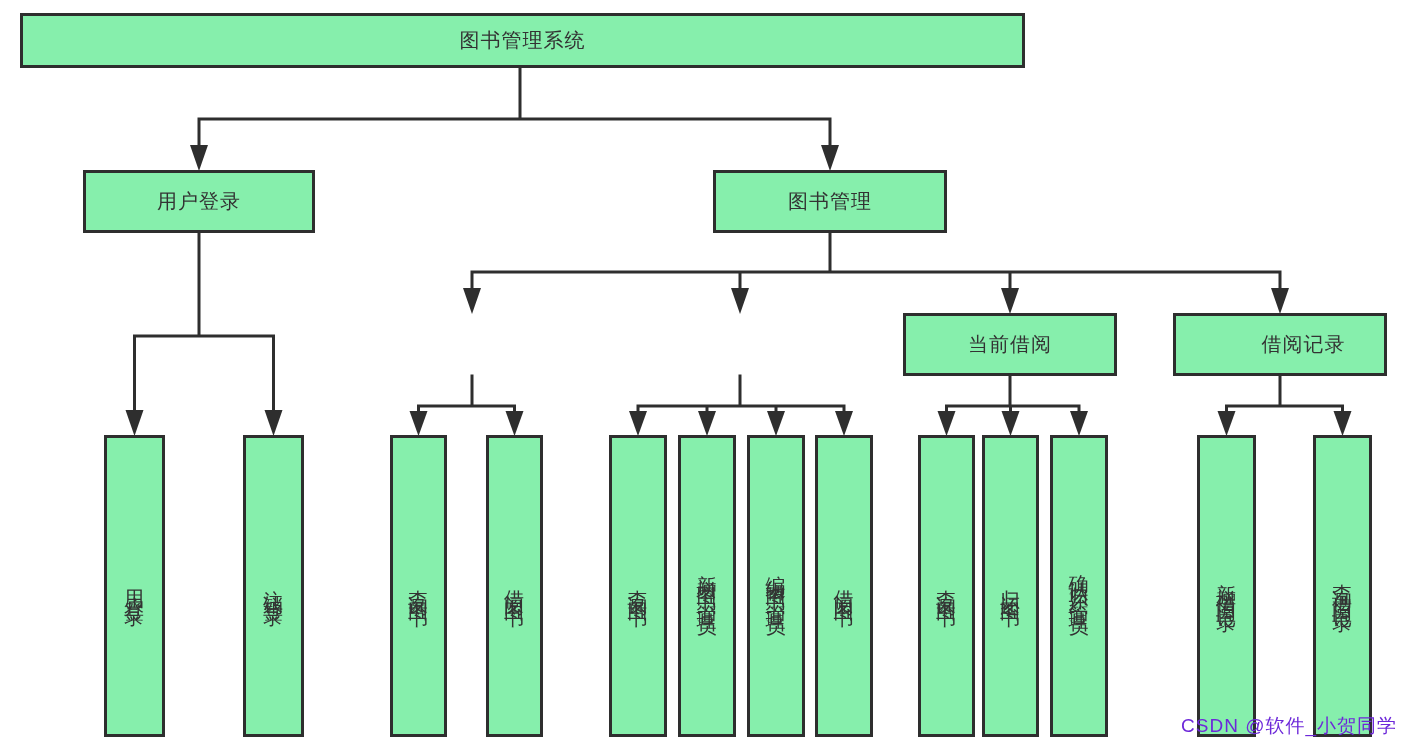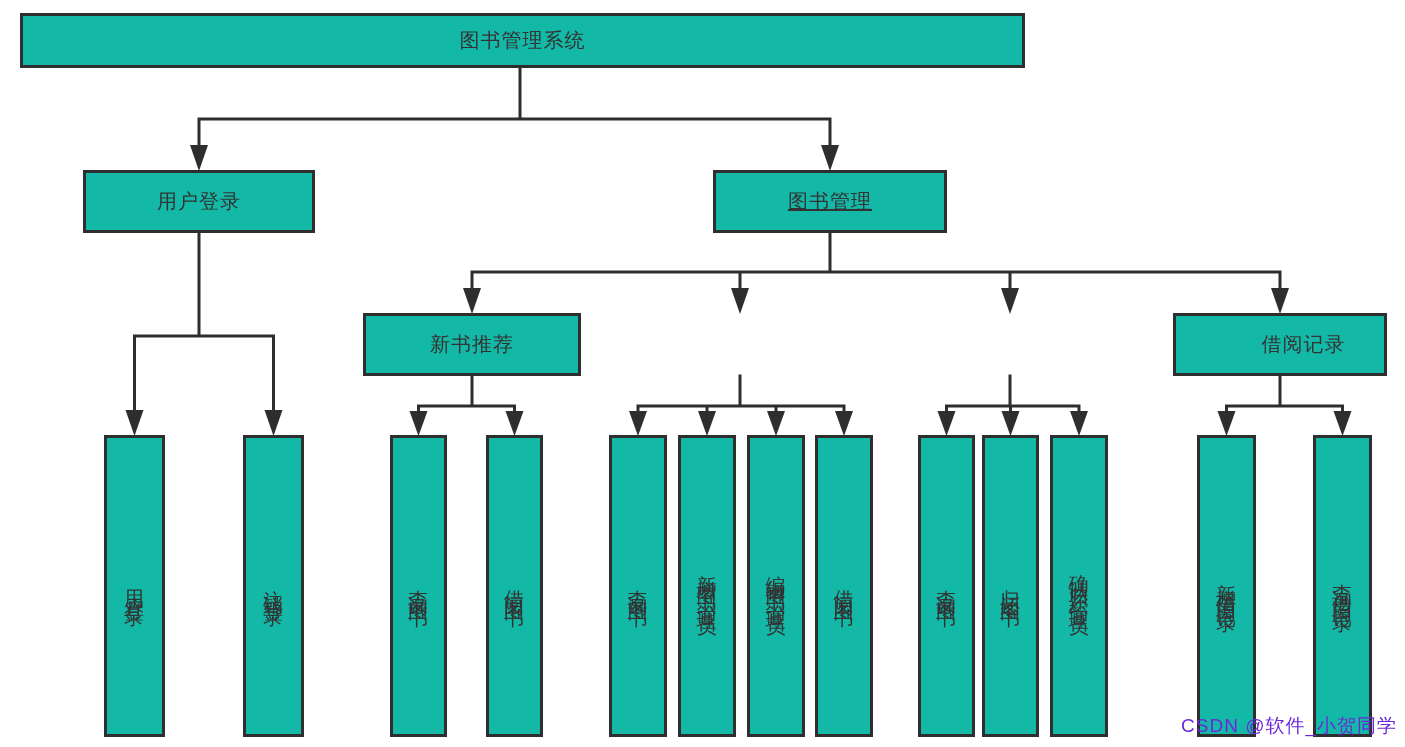--- a/index.html
+++ b/index.html
@@ -5,21 +5,21 @@
   html,body{margin:0;padding:0;}
   body{
     width:1405px;height:747px;position:relative;overflow:hidden;
     background:#ffffff;
     font-family:"Liberation Sans","DejaVu Sans",sans-serif;
     color:#333333;
   }
   #canvas{position:absolute;left:0;top:0;width:1405px;height:747px;}
   svg.connectors{position:absolute;left:0;top:0;width:1405px;height:747px;z-index:1;}
   .node{
-    position:absolute;box-sizing:border-box;background:#14b8a6;
+    position:absolute;box-sizing:border-box;background:#86efac;
     border:3px solid #2e2e2e;z-index:2;
     display:flex;align-items:center;justify-content:center;
   }
   .hnode{font-size:20px;letter-spacing:1px;white-space:nowrap;}
   .vnode{font-size:20px;}
   .vnode .vtext{
     writing-mode:vertical-rl;text-orientation:mixed;
     letter-spacing:6px;line-height:1;white-space:nowrap;
   }
   .watermark{
@@ -72,26 +72,26 @@
     </g>
   </svg>
 
   <div class="node hnode" style="left:20px;top:13px;width:1005px;height:55px;">
     <span>图书管理系统</span>
   </div>
 
   <div class="node hnode" style="left:83px;top:170px;width:232px;height:63px;">
     <span>用户登录</span>
   </div>
-  <div class="node hnode" style="left:713px;top:170px;width:234px;height:63px;text-decoration:underline;">
+  <div class="node hnode" style="left:713px;top:170px;width:234px;height:63px;">
     <span>图书管理</span>
   </div>
 
-  <div class="node hnode" style="left:363px;top:313px;width:218px;height:63px;">
-    <span>新书推荐</span>
+  <div class="node hnode" style="left:903px;top:313px;width:214px;height:63px;">
+    <span>当前借阅</span>
   </div>
   <div class="node hnode" style="left:1173px;top:313px;width:214px;height:63px;padding-left:47px;">
     <span>借阅记录</span>
   </div>
 
   <div class="node vnode" style="left:104px;top:435px;width:61px;height:302px;">
     <span class="vtext">用户登录</span>
   </div>
   <div class="node vnode" style="left:243px;top:435px;width:61px;height:302px;">
     <span class="vtext">注销登录</span>

